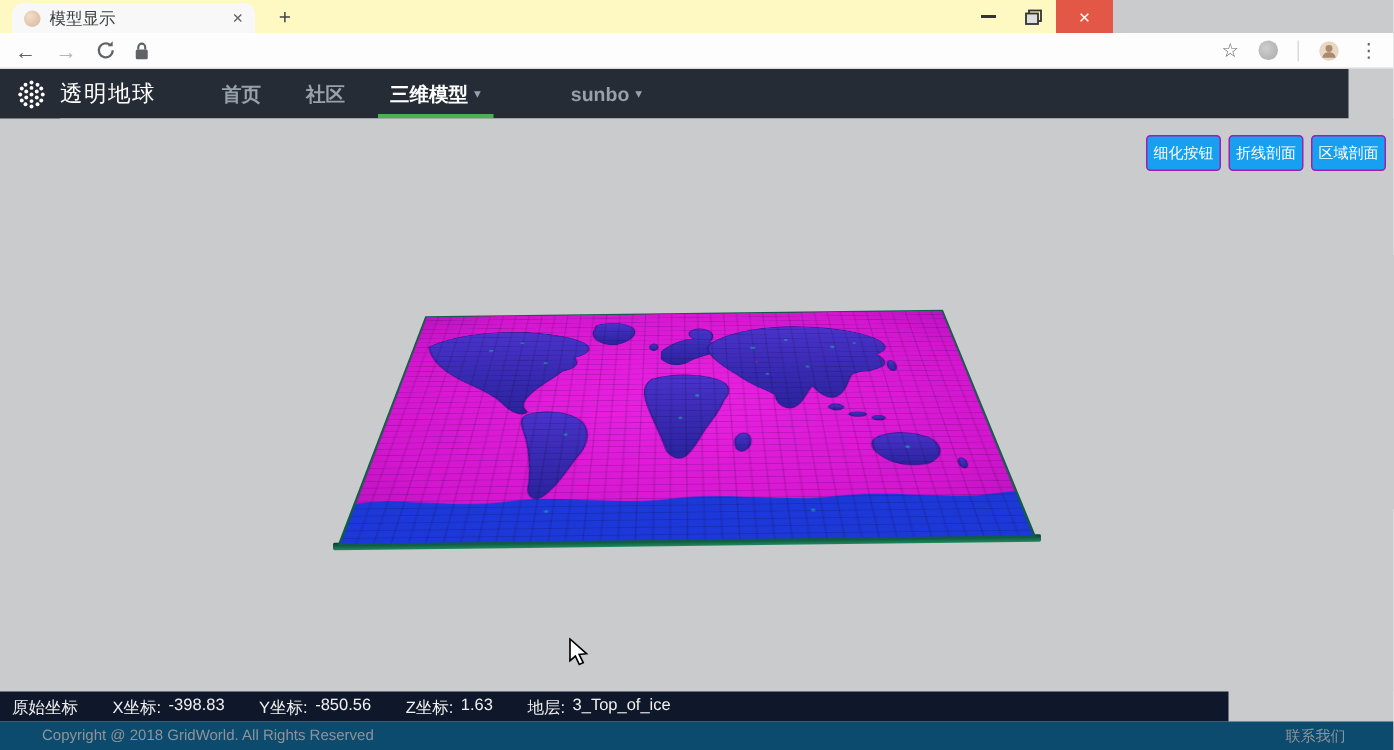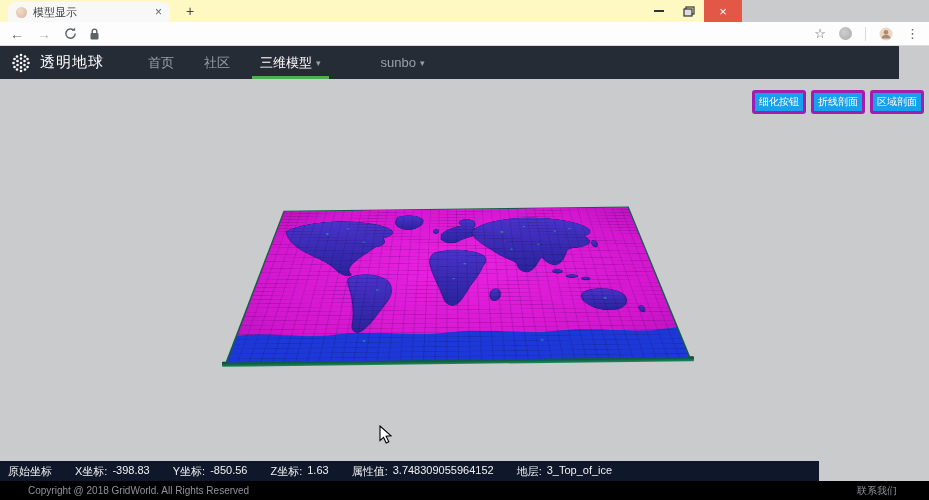--- a/index.html
+++ b/index.html
@@ -28,56 +28,56 @@
   .urlbox { flex:1; display:flex; align-items:center; gap:7px; height:18px; overflow:hidden; }
   .url-text { font-size:12px; color:#5f6368; white-space:nowrap; overflow:hidden; }
   .tb-right { display:flex; align-items:center; gap:13px; }
   .divider { width:1px; height:14px; background:#dadada; }
 
   
   .navbar { position:absolute; left:0; top:46px; width:899px; height:33px; background:#262c35;
             display:flex; align-items:center; padding:0 10px; }
   .brand { display:flex; align-items:center; gap:8px; }
   .brand-name { color:#ffffff; font-size:15px; letter-spacing:1px; }
-  .nav-items { display:flex; align-items:center; margin-left:44px; gap:30px; height:100%; }
+  .nav-items { display:flex; align-items:center; margin-left:44px; gap:30px; height:100%;font-weight:bold; }
   .nav-item { position:relative; color:#97a0ab; font-size:13px; height:100%; display:flex; align-items:center; gap:4px; cursor:default; }
   .nav-item.active { color:#ffffff; }
   .nav-item .caret { font-size:9px; color:#97a0ab; }
   .nav-item.active .underline { position:absolute; left:-8px; right:-8px; bottom:0; height:3px; background:#4caf50; }
   .nav-user { margin-left:30px; }
 
   
   .content { position:absolute; left:0; top:79px; width:929px; height:382px; }
   .sidebar { position:absolute; left:0; top:0; width:40px; height:382px; background:#17191e;
              display:flex; flex-direction:column; align-items:center; padding-top:9px; }
   .side-btn { width:40px; height:25px; margin-bottom:8px; background:#30363e; color:#fff;
               font-size:9px; display:flex; align-items:center; justify-content:center;
               letter-spacing:-0.5px; white-space:nowrap; }
   .side-btn.collapse { height:33px; background:#2e80c3; font-size:10px; letter-spacing:0; }
   .viewport { position:absolute; left:40px; top:0; width:889px; height:382px; background:#c9cbcd; overflow:hidden; }
 
   .action-btns { position:absolute; top:11px; right:5px; display:flex; gap:5px; }
-  .action-btn { height:24px; padding:0 4px; background:#18a0f0; border:3px solid #a21caf; border-radius:3px;
+  .action-btn { height:24px; padding:0 4px; background:#18a0f0; border:1px solid #a21caf; border-radius:3px;
                 color:#fff; font-size:10px; display:flex; align-items:center; justify-content:center; }
 
   
   .slab-edge { position:absolute; left:182px; top:280px; width:472px; height:5px;
                background:linear-gradient(#0c3c2d,#1c8a5e); transform:rotate(-0.7deg); border-radius:1px; }
   .map3d-wrap { position:absolute; left:184px; top:126px; width:466px; height:160px; transform:rotate(-0.7deg); }
   .map3d { position:absolute; left:0; bottom:4px; width:466px; height:320px;
            transform-origin:50% 100%; transform:perspective(700px) rotateX(50deg); }
   .map3d svg { width:100%; height:100%; display:block; }
 
   .cursor { position:absolute; left:379px; top:425px; width:14px; height:19px; }
 
   
   .statusbar { position:absolute; left:0; top:461px; width:819px; height:20px; background:#0f172a;
                display:flex; align-items:center; padding-left:8px; gap:23px; }
   .sfield { display:flex; gap:5px; font-size:11px; color:#f0f0f0; white-space:nowrap; }
-  .footer { position:absolute; left:0; top:481px; width:929px; height:19px; background:#000000;
+  .footer { position:absolute; left:0; top:481px; width:929px; height:19px; background:#0c4a6e;
             display:flex; align-items:center; justify-content:space-between; padding:0 32px 0 28px; }
   .footer span { font-size:10px; color:#8f9398; }
 </style>
 </head>
 <body>
 
 <div id="stage">
 
   <div class="titlebar">
     <div class="tab">
@@ -268,24 +268,20 @@
     </div>
     <div class="sfield">
       <span>Y坐标:</span>
       <span>-850.56</span>
     </div>
     <div class="sfield">
       <span>Z坐标:</span>
       <span>1.63</span>
     </div>
     <div class="sfield">
-      <span>属性值:</span>
-      <span>3.748309055964152</span>
-    </div>
-    <div class="sfield">
       <span>地层:</span>
       <span>3_Top_of_ice</span>
     </div>
   </div>
 
   <div class="footer">
     <span>Copyright @ 2018 GridWorld. All Rights Reserved</span>
     <span>联系我们</span>
   </div>
 

